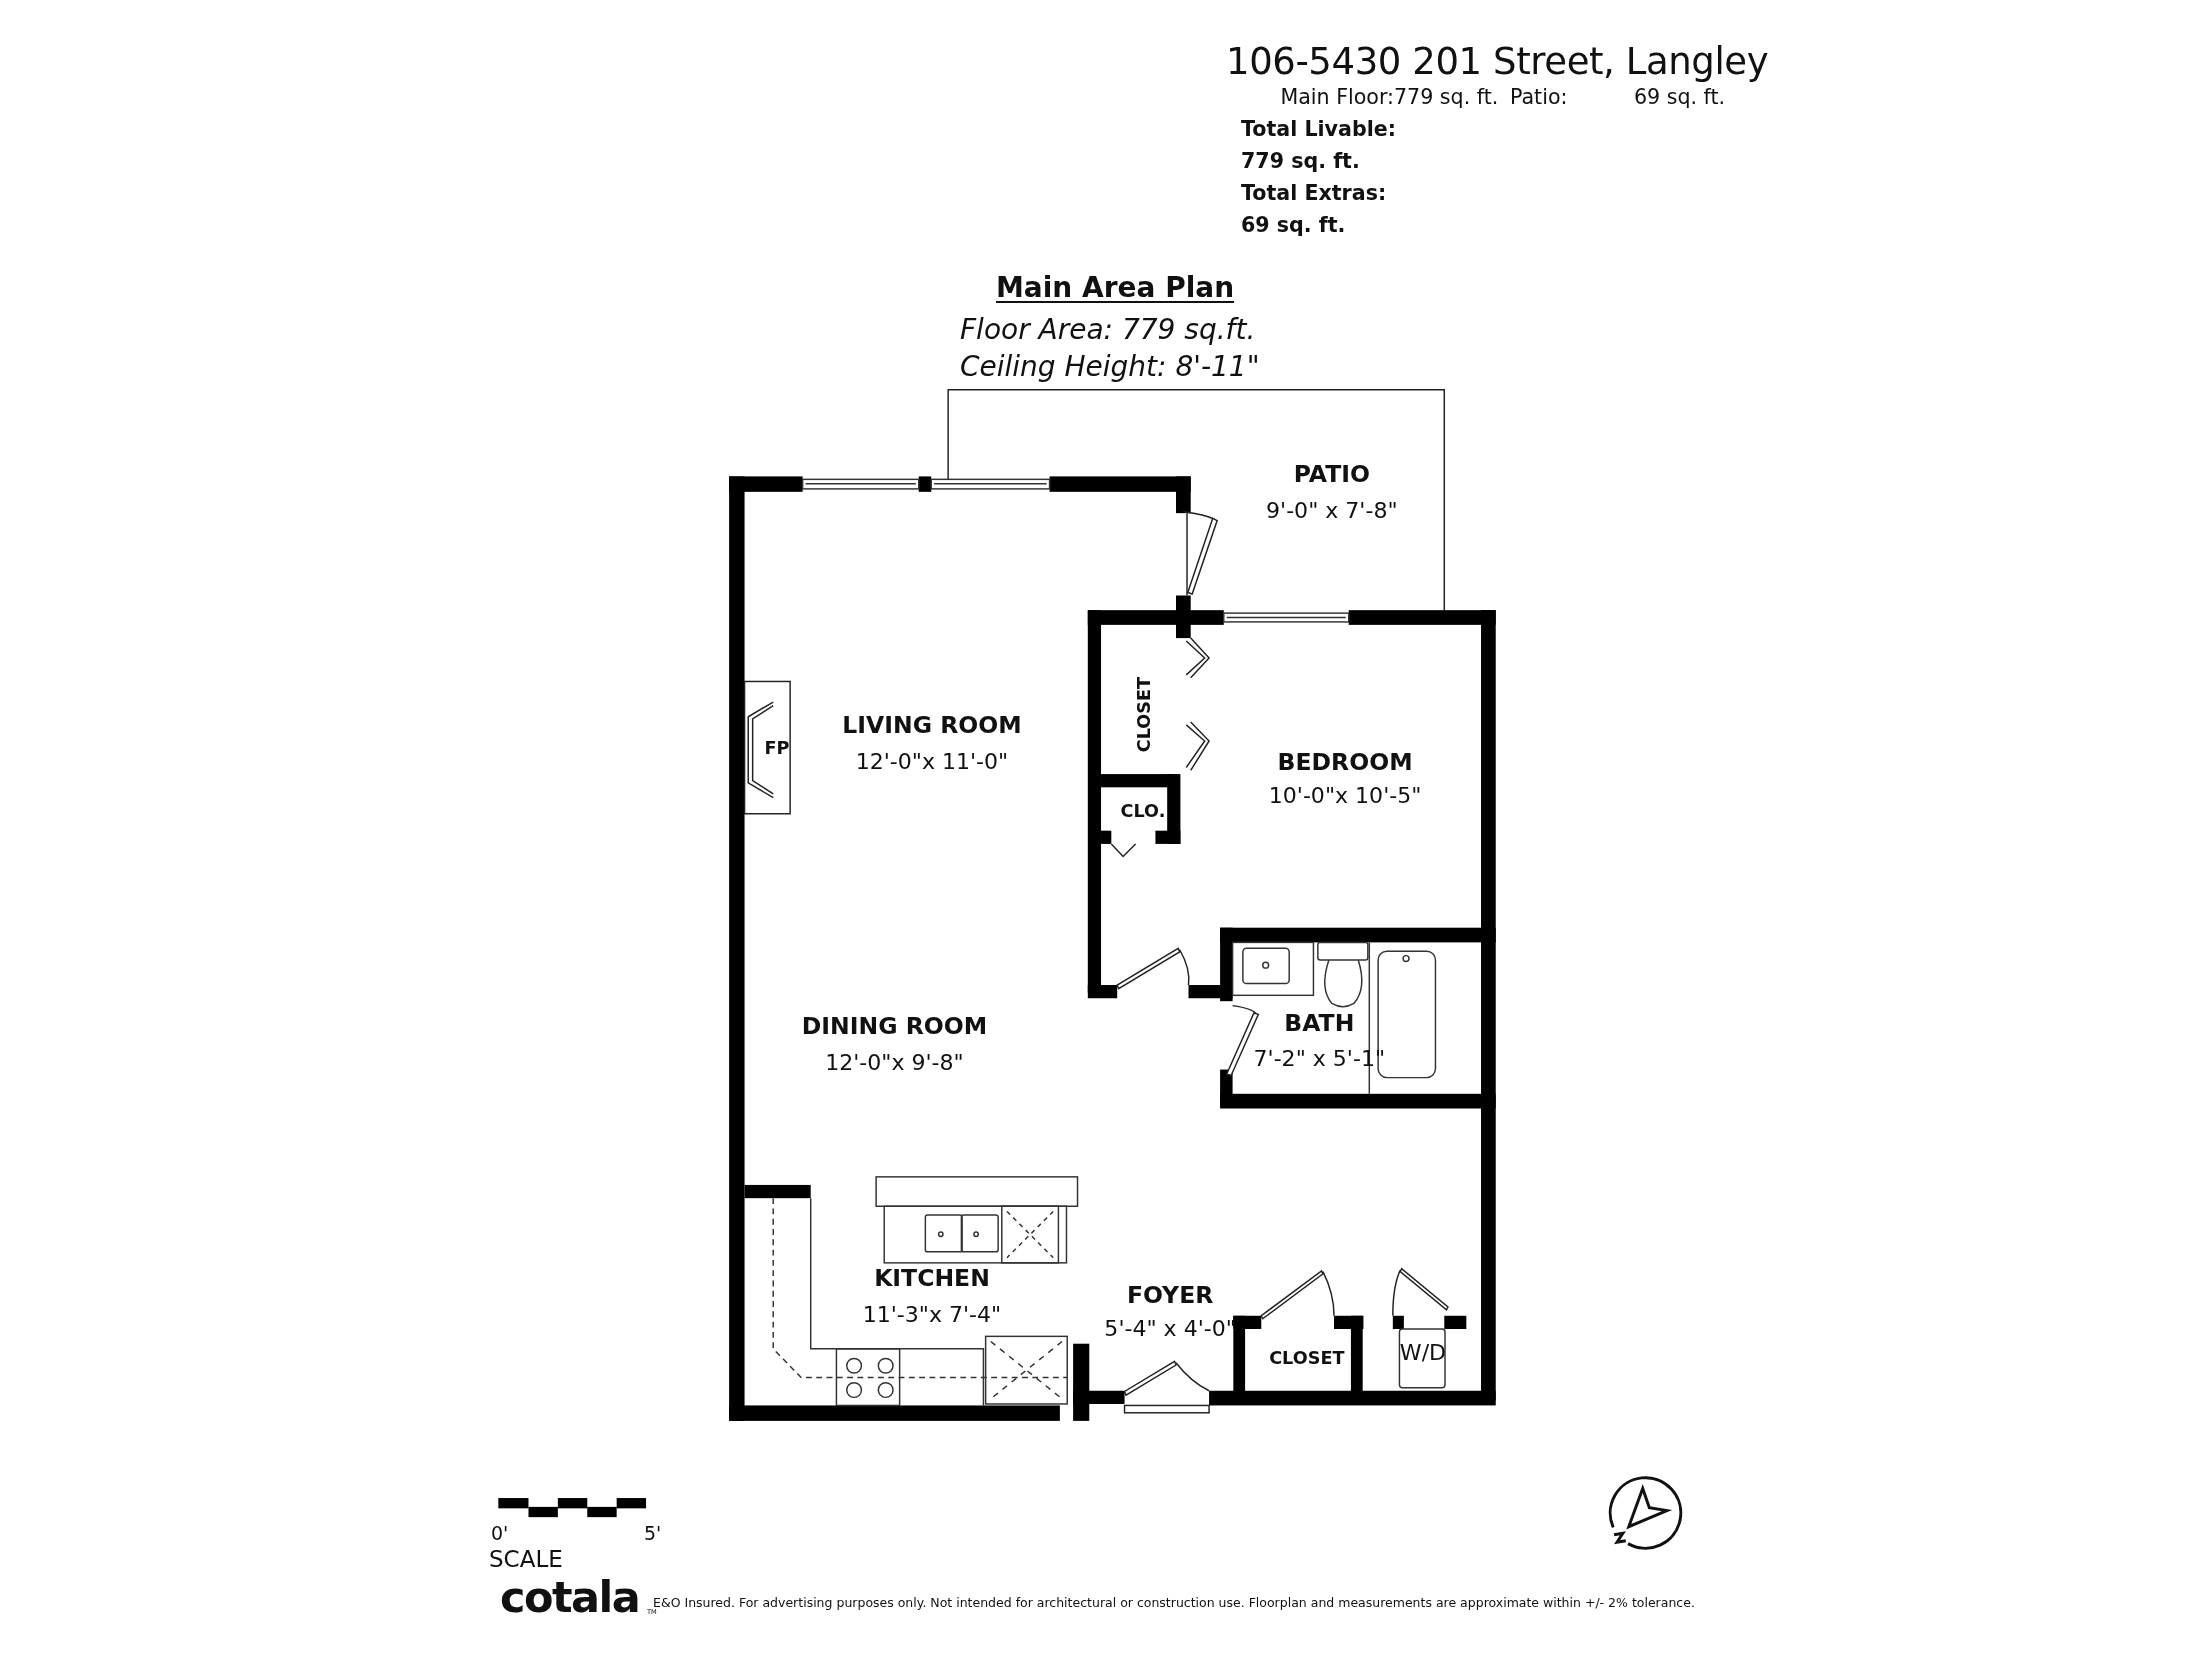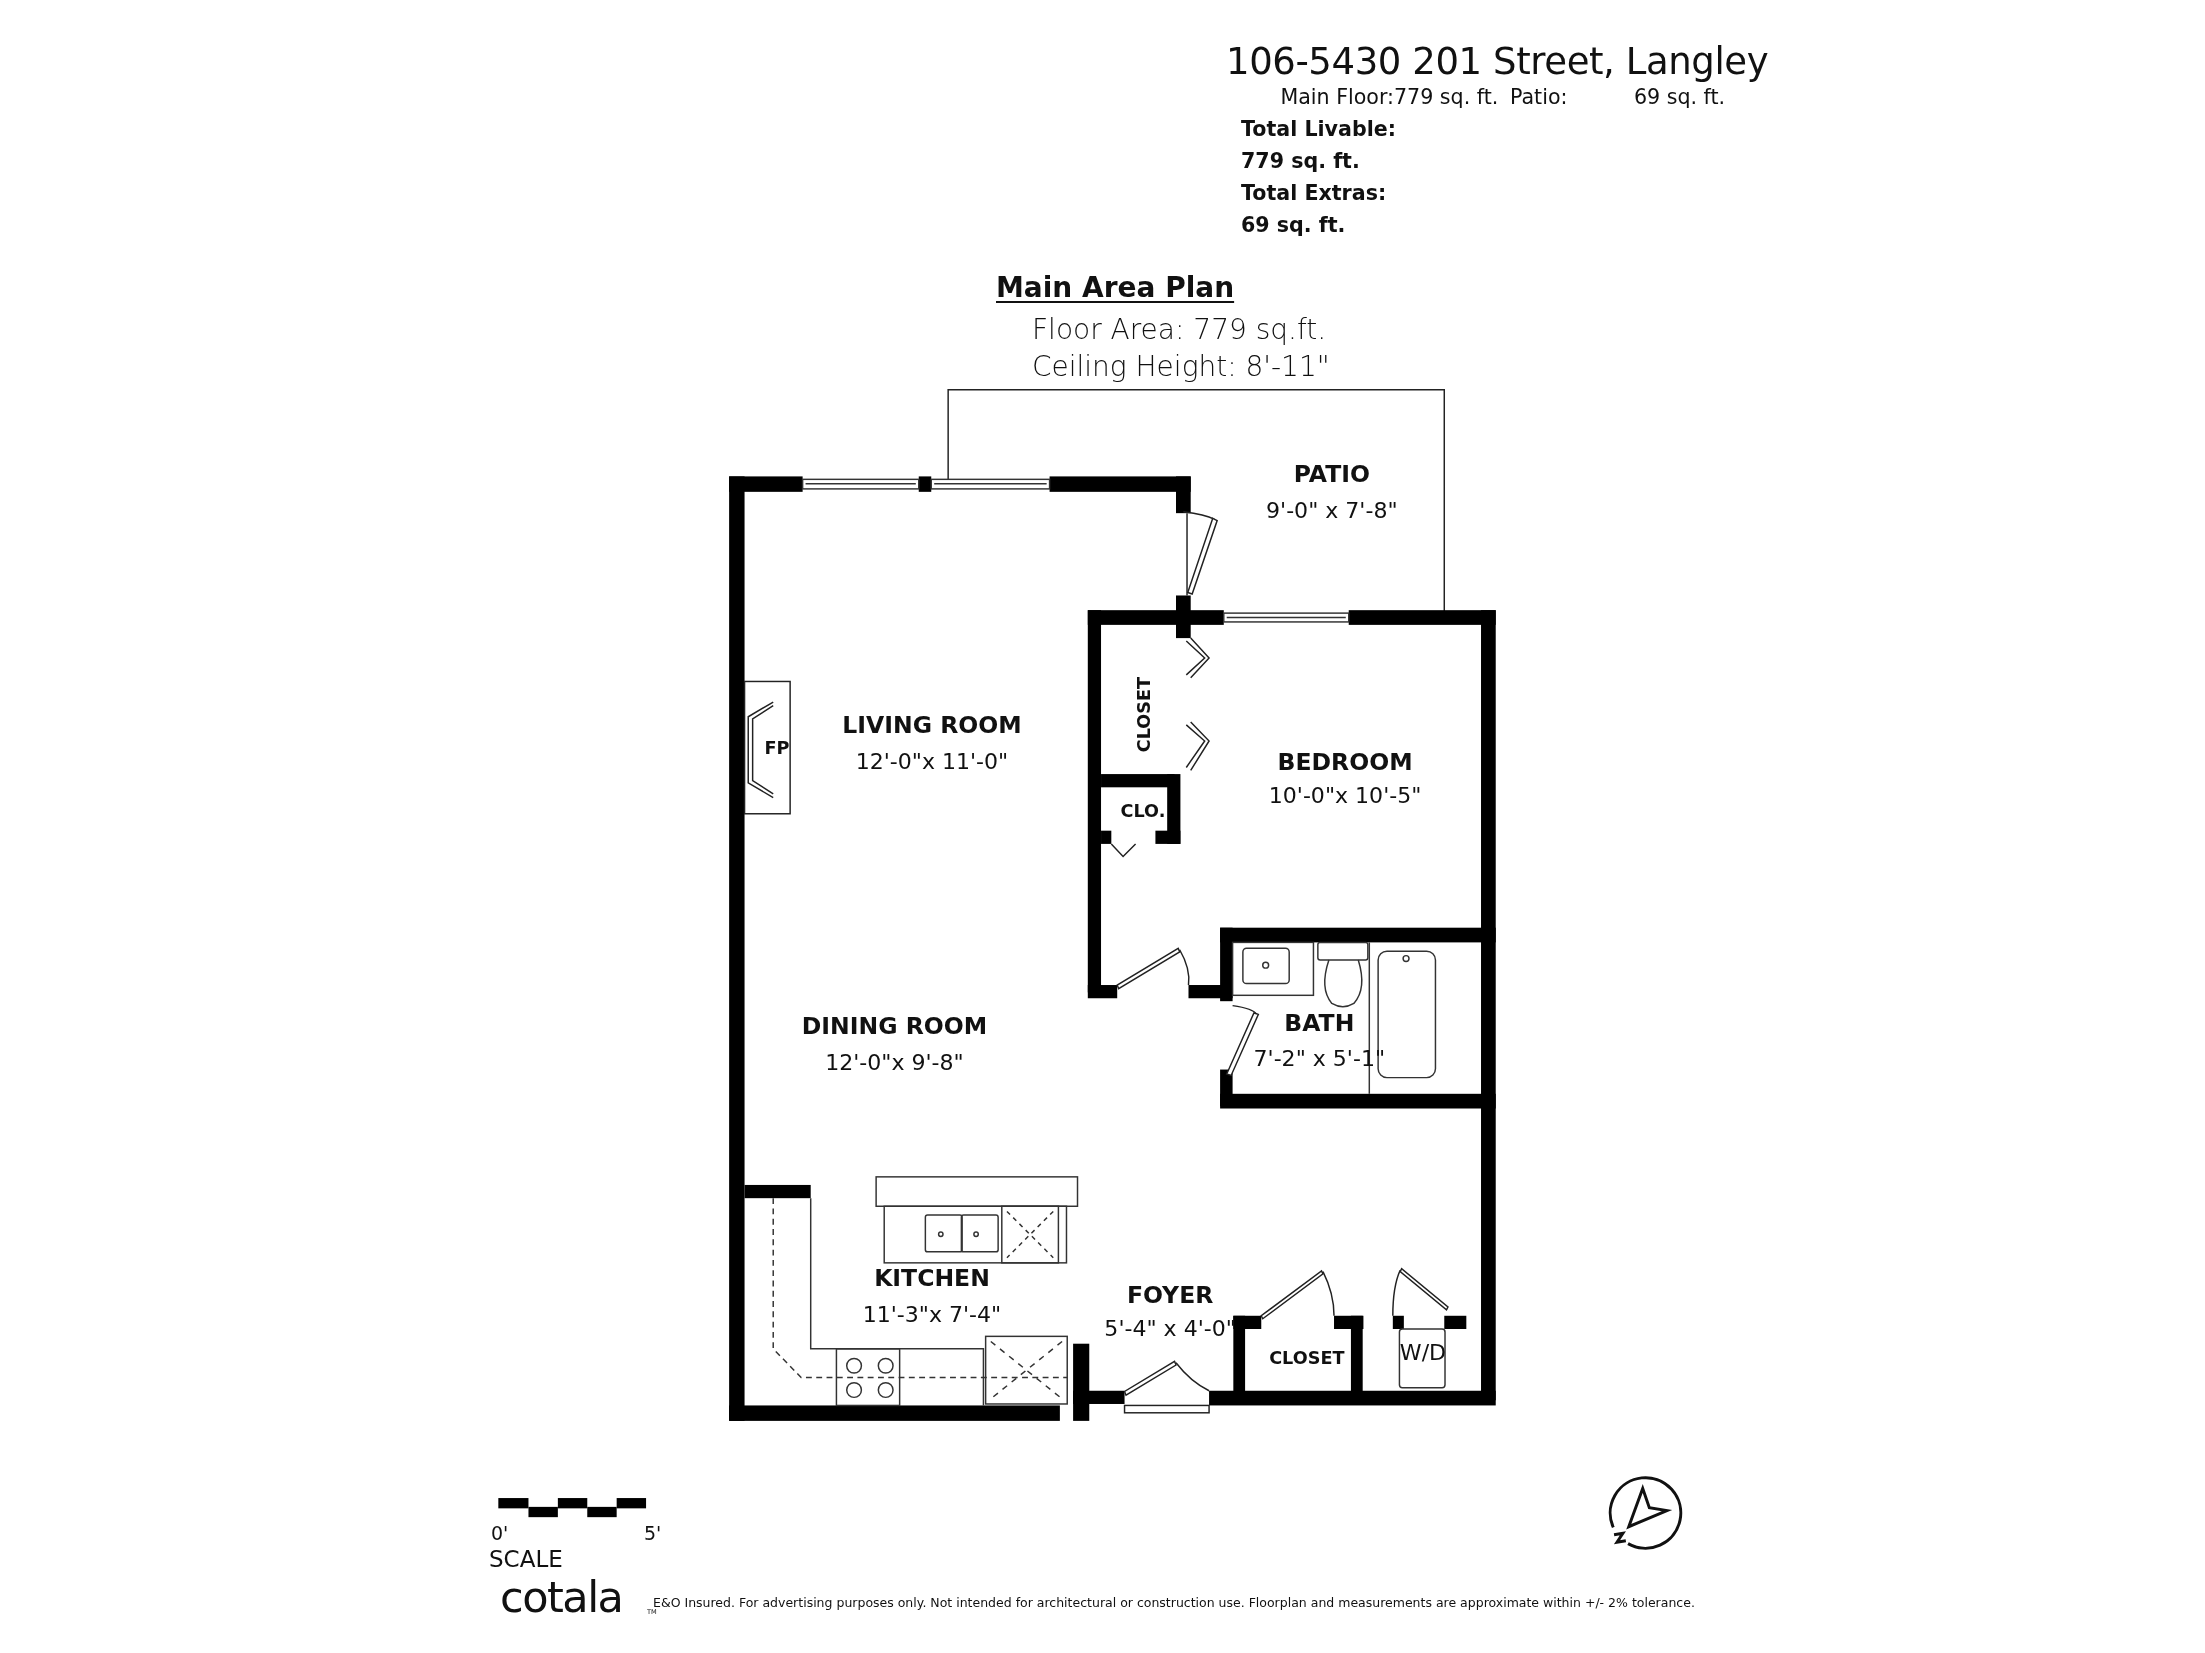--- a/index.html
+++ b/index.html
@@ -8,29 +8,29 @@
   .abs { position: absolute; }
   .hdr-title { left: 1226px; top: 40px; font-size: 37px; font-weight: normal; letter-spacing: -0.4px; white-space: nowrap; }
   .hdr-grid { left: 1241px; top: 81px; font-size: 20.6px; line-height: 32px; }
   .hdr-grid .row { display: flex; white-space: nowrap; }
   .hdr-grid .c1 { width: 153px; text-align: right; }
   .hdr-grid .c2 { width: 116px; }
   .hdr-grid .c3 { width: 118px; }
   .hdr-grid .c4 { width: 103px; text-align: center; }
   .hdr-grid .bold { font-weight: bold; flex-direction: column; }
   .plan-title { left: 996px; top: 271px; font-size: 28px; font-weight: bold; text-decoration: underline; text-underline-offset: 4.4px; white-space: nowrap; }
-  .plan-sub { left: 1032px; top: 311px; font-size: 28px; line-height: 37px; white-space: nowrap; font-weight: 300; }
+  .plan-sub { left: 960px; top: 311px; font-size: 28px; line-height: 37px; white-space: nowrap; font-weight: 300; font-style: italic; }
   svg.plan { position: absolute; left: 0; top: 0; }
   .room-name { font-family: "DejaVu Sans", "Liberation Sans", sans-serif; font-weight: bold; font-size: 32px; fill: #111; }
   .room-dim { font-family: "DejaVu Sans", "Liberation Sans", sans-serif; font-size: 30px; fill: #111; }
   .small-lbl { font-family: "DejaVu Sans", "Liberation Sans", sans-serif; font-weight: bold; font-size: 24px; fill: #111; }
   .scale-lbl { left: 489px; top: 1546px; font-size: 23px; }
   .scale-0 { left: 491px; top: 1522px; font-size: 19px; }
   .scale-5 { left: 644px; top: 1522px; font-size: 19px; }
-  .logo { left: 500px; top: 1572px; font-size: 43px; font-weight: normal; letter-spacing: -1.5px; }
+  .logo { left: 500px; top: 1572px; font-size: 43px; font-weight: bold; letter-spacing: -1.5px; }
   .logo-tm { left: 647px; top: 1608px; font-size: 6.6px; text-align: right; }
   .disclaimer { left: 653px; top: 1595px; font-size: 12.5px; white-space: nowrap; }
 </style>
 </head>
 <body>
 
 <div class="abs hdr-title">106-5430 201 Street, Langley</div>
 <div class="abs hdr-grid">
   <div class="row">
     <span class="c1">Main Floor:</span>

